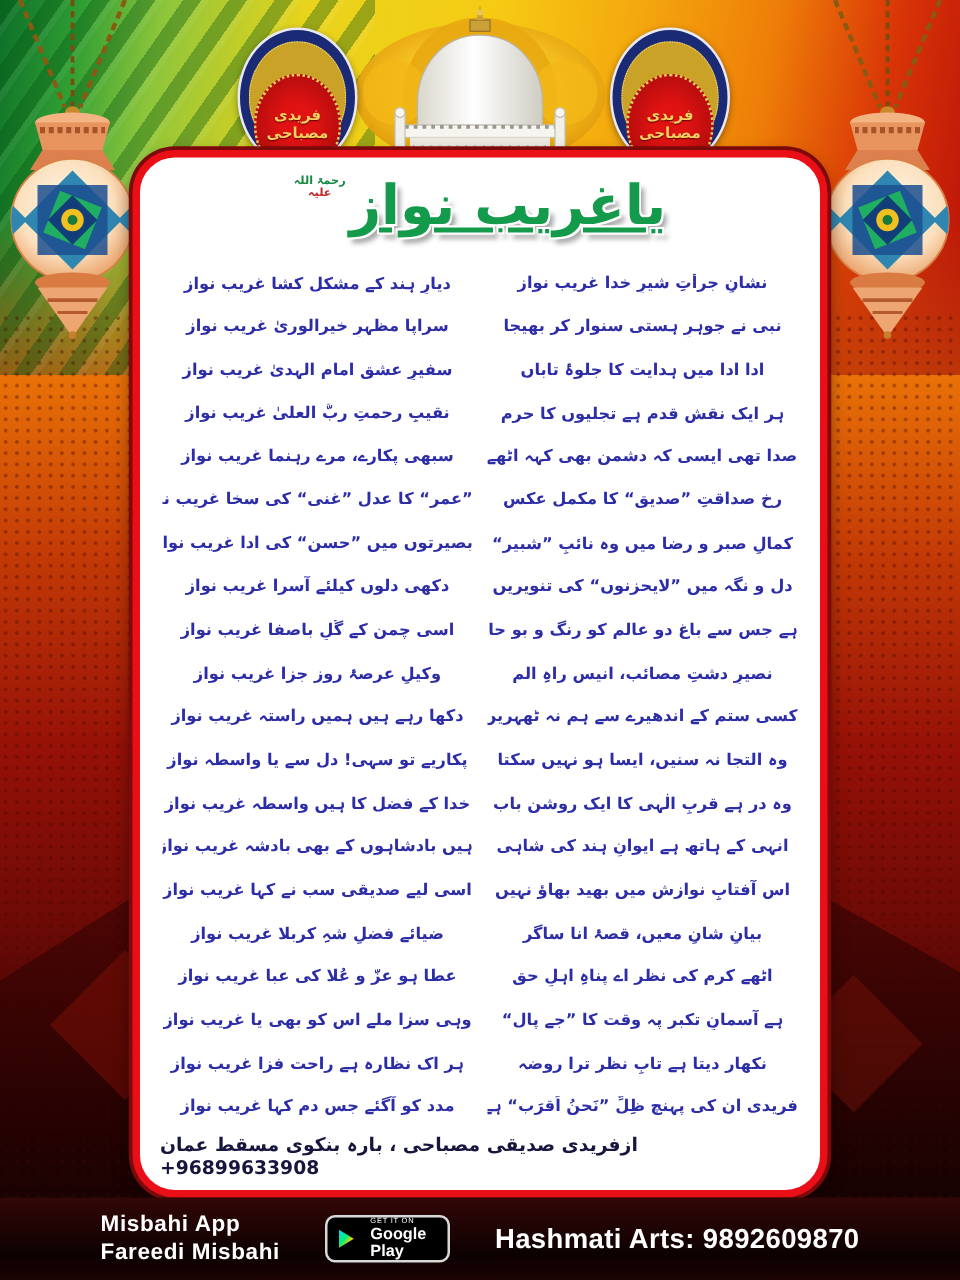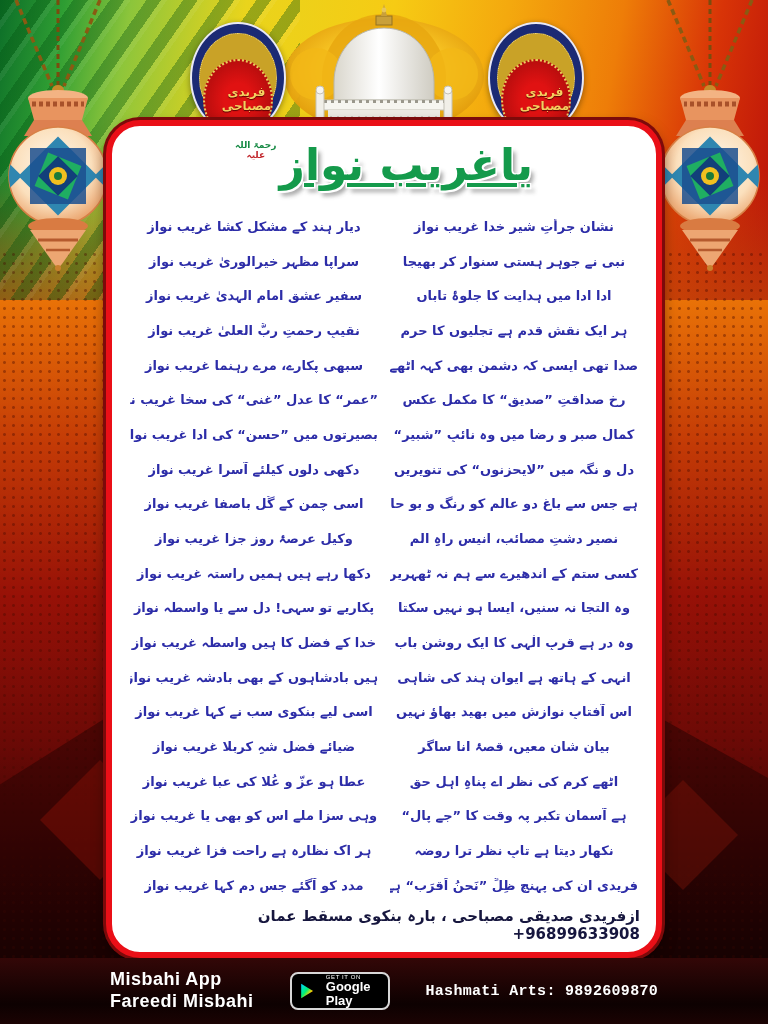--- a/index.html
+++ b/index.html
@@ -53,21 +53,21 @@
   }
   .medal-gold{
     width:82%;height:82%;border-radius:50%;background:#c9a227;
     border:1px dotted #f3dd8a;
     display:flex;align-items:center;justify-content:center;
   }
   .medal-red{
     width:88%;height:88%;border-radius:50%;
     background:radial-gradient(#e01212 30%,#a30b0b 95%);
     border:2px dotted #eccb5e;
-    display:flex;align-items:center;justify-content:flex-end;margin-top:44px;
+    display:flex;align-items:center;justify-content:center;margin-top:44px;
   }
   .medal-text{
     color:#f5d060;font-size:12px;font-weight:bold;text-align:center;
     line-height:1.15;direction:rtl;text-shadow:0 1px 1px #5a0404;
   }
   .medal-left{left:190px;top:22px;}
   .medal-right{left:488px;top:22px;}
 
   
   .lantern{position:absolute;top:0;width:118px;height:272px;}
@@ -101,21 +101,21 @@
   .poem{
     flex:1;direction:rtl;display:flex;flex-direction:column;
     justify-content:space-between;padding:2px 2px 0;
   }
   .row{display:flex;gap:12px;align-items:center;min-height:33px;}
   .hemi{
     flex:1;text-align:center;color:#2d2da8;font-size:13px;font-weight:600;
     white-space:nowrap;overflow:hidden;
   }
   .author-line{
-    direction:rtl;text-align:right;color:#16163e;font-weight:bold;
+    direction:rtl;text-align:left;color:#16163e;font-weight:bold;
     font-size:15px;padding:5px 0 3px;
   }
 
   
   .bottom-bar{
     position:absolute;left:0;bottom:0;width:768px;height:66px;
     background:linear-gradient(180deg,#330707 0%,#0d0101 70%,#1b0303 100%);
     display:flex;align-items:center;justify-content:center;gap:36px;
     z-index:6;
   }
@@ -127,22 +127,22 @@
     width:100px;height:38px;background:#000;border:2px solid #d8d8d8;
     border-radius:8px;display:flex;align-items:center;gap:12px;
     padding:0 8px;box-sizing:border-box;cursor:pointer;
   }
   .gp-texts{display:flex;flex-direction:column;justify-content:center;}
   .gp-small{color:#fff;font-family:"Liberation Sans",sans-serif;font-size:6px;
     letter-spacing:0.6px;}
   .gp-big{color:#fff;font-family:"Liberation Sans",sans-serif;font-size:13px;
     font-weight:bold;line-height:1.05;}
   .credit{
-    color:#ffffff;font-family:Liberation Mono, monospace;font-weight:bold;
-    font-size:15px;letter-spacing:0.3px;
+    color:#ffffff;font-family:Liberation Sans, sans-serif;font-weight:bold;
+    font-size:22px;letter-spacing:0.3px;
   }
 </style>
 </head>
 <body>
 
 <div class="bg-top"></div>
 <div class="bg-top-stripes"></div>
 <div class="bg-sides"></div>
 <div class="bg-texture"></div>
 <div class="facet facet-a"></div>
@@ -343,21 +343,21 @@
       <div class="row">
         <div class="hemi">وہ در ہے قربِ الٰہی کا ایک روشن باب</div>
         <div class="hemi">خدا کے فضل کا ہیں واسطہ غریب نواز</div>
       </div>
       <div class="row">
         <div class="hemi">انہی کے ہاتھ ہے ایوانِ ہند کی شاہی</div>
         <div class="hemi">ہیں بادشاہوں کے بھی بادشہ غریب نواز</div>
       </div>
       <div class="row">
         <div class="hemi">اس آفتابِ نوازش میں بھید بھاؤ نہیں</div>
-        <div class="hemi">اسی لیے بنکوی سب نے کہا غریب نواز</div>
+        <div class="hemi">اسی لیے صدیقی سب نے کہا غریب نواز</div>
       </div>
       <div class="row">
         <div class="hemi">بیانِ شانِ معیں، قصۂ انا ساگر</div>
         <div class="hemi">ضیائے فضلِ شہِ کربلا غریب نواز</div>
       </div>
       <div class="row">
         <div class="hemi">اٹھے کرم کی نظر اے پناہِ اہلِ حق</div>
         <div class="hemi">عطا ہو عزّ و عُلا کی عبا غریب نواز</div>
       </div>
       <div class="row">

